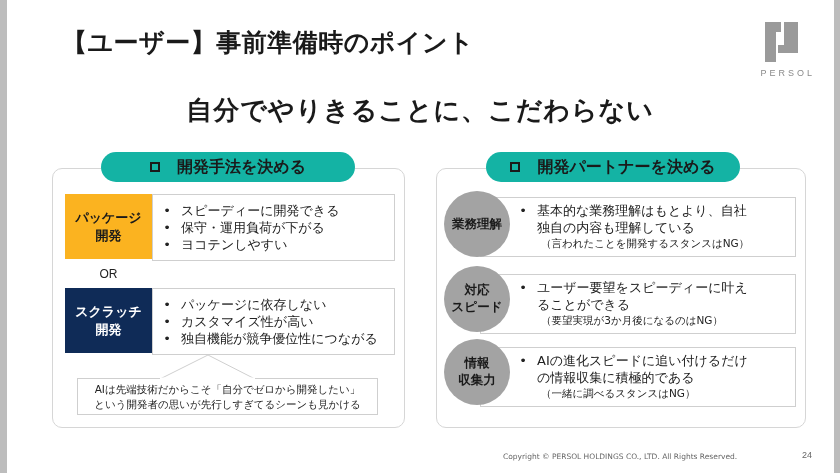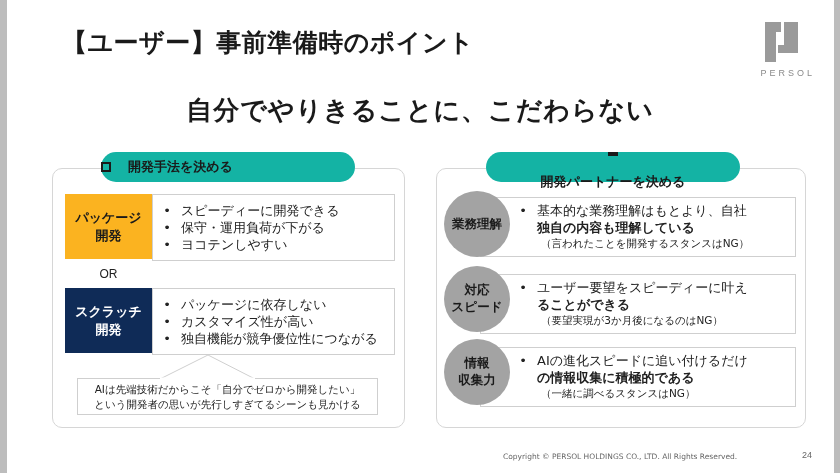--- a/index.html
+++ b/index.html
@@ -9,43 +9,43 @@
   .bar-right { position: absolute; right: 0; top: 0; width: 6px; height: 473px; background: #bdbdbd; }
   .title { position: absolute; left: 62px; top: 26px; font-size: 25px; font-weight: bold; color: #1a1a1a; letter-spacing: 0.5px; white-space: nowrap; }
   .logo { position: absolute; left: 755px; top: 18px; width: 60px; height: 62px; }
   .logo .mark { position: absolute; left: 10px; top: 4px; width: 33px; height: 40px; }
   .logo .word { position: absolute; left: 0; top: 50px; width: 60px; text-align: right; font-size: 9px; letter-spacing: 3px; color: #8a8a8a; font-family: "Liberation Sans", sans-serif; }
   .subtitle { position: absolute; left: 0; right: 0; top: 93px; text-align: center; font-size: 26px; font-weight: bold; color: #1a1a1a; letter-spacing: 1px; }
 
   .panel { position: absolute; top: 168px; height: 260px; border: 1.5px solid #d6d6d6; border-radius: 10px; background: #fff; }
   .panel.left { left: 52px; width: 353px; }
   .panel.right { left: 436px; width: 370px; }
-  .pill { position: absolute; top: 152px; height: 30px; border-radius: 15px; background: #14b3a4; color: #1a1a1a; font-weight: bold; font-size: 13px; display: flex; align-items: center; gap: 17px; z-index: 3; }
+  .pill { position: absolute; top: 152px; height: 30px; border-radius: 15px; background: #14b3a4; color: #1a1a1a; font-weight: bold; font-size: 16px; display: flex; align-items: center; justify-content: center; gap: 17px; z-index: 3; }
   .pill.left { left: 101px; width: 254px; }
-  .pill.right { left: 486px; width: 254px; flex-direction: column; }
+  .pill.right { left: 486px; width: 254px; }
   .pill .box { width: 10px; height: 10px; border: 2px solid #1a1a1a; display: inline-block; }
 
   .opt-label { position: absolute; left: 65px; width: 87px; height: 65px; display: flex; align-items: center; justify-content: center; text-align: center; font-weight: bold; font-size: 13px; line-height: 1.35; white-space: pre-line; z-index: 2; }
   .opt-label.pkg { top: 194px; background: #fbb320; color: #1a1a1a; }
   .opt-label.scr { top: 288px; background: #0f2b57; color: #fff; }
   .opt-box { position: absolute; left: 152px; width: 243px; height: 67px; border: 1px solid #cfcfcf; background: #fff; padding: 7px 6px 0 10px; font-size: 13px; line-height: 17px; color: #222; }
   .opt-box.pkg { top: 194px; }
   .opt-box.scr { top: 288px; }
   .bullet { display: flex; gap: 10px; white-space: nowrap; }
   .bullet .dot { width: 8px; text-align: center; }
   .or { position: absolute; left: 65px; width: 87px; top: 267px; text-align: center; font-size: 12px; color: #222; font-family: "Liberation Sans", sans-serif; }
 
   .callout { position: absolute; left: 77px; top: 378px; width: 301px; height: 37px; border: 1px solid #cfcfcf; background: #fff; font-size: 10.5px; line-height: 15px; text-align: center; padding-top: 3px; color: #222; z-index: 2; }
   .callout-tail { position: absolute; left: 150px; top: 355px; width: 110px; height: 24px; z-index: 3; }
 
   .circle { position: absolute; left: 444px; width: 66px; height: 66px; border-radius: 50%; background: #a3a3a3; display: flex; align-items: center; justify-content: center; text-align: center; font-weight: bold; font-size: 12.5px; line-height: 1.35; color: #1a1a1a; white-space: pre-line; z-index: 2; }
   .p-box { position: absolute; left: 480px; width: 316px; height: 60px; border: 1px solid #cfcfcf; background: #fff; padding: 4px 6px 0 38px; font-size: 13px; line-height: 17px; color: #222; }
   .p-box .row { display: flex; gap: 10px; }
   .p-box .row .dot { width: 8px; text-align: center; flex: none; }
-  .p-box .cont { padding-left: 18px; font-weight: bold; }
+  .p-box .cont { padding-left: 18px; }
   .p-box .note { padding-left: 22px; font-size: 10.5px; line-height: 14px; }
 
   .footer { position: absolute; left: 503px; top: 452px; font-size: 7.5px; color: #666; font-family: "DejaVu Sans", sans-serif; white-space: nowrap; }
   .page { position: absolute; left: 802px; top: 450px; font-size: 9px; color: #666; font-family: "Liberation Sans", sans-serif; }
 </style>
 </head>
 <body>
 
 <div class="bar-left"></div>
 <div class="bar-right"></div>

